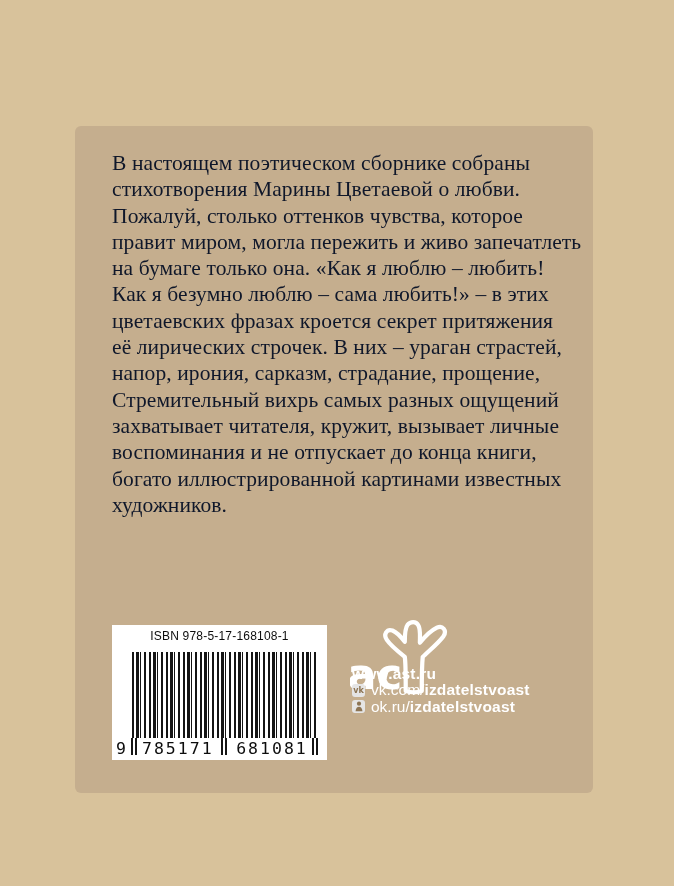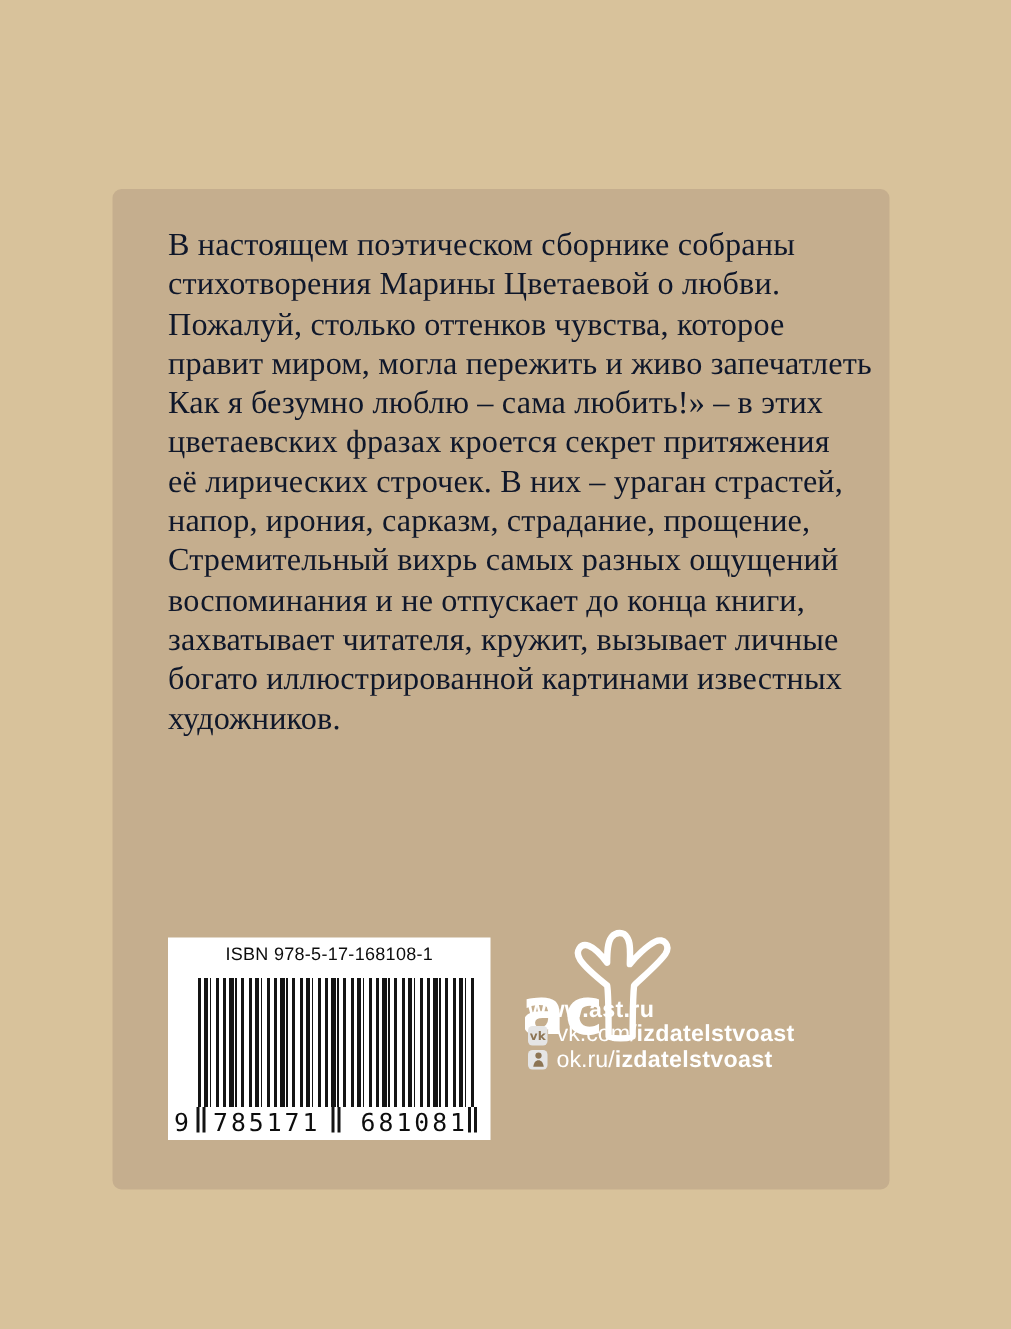--- a/index.html
+++ b/index.html
@@ -66,21 +66,21 @@
   }
   .digits-row span{
     position:absolute;
     bottom:0;
     font-family:"DejaVu Sans Mono", monospace;
     font-size:16.5px;
     color:#0d0d0d;
   }
   .digit-first{left:2px;width:14px;}
   .digit-group1{left:28px;width:80px;text-align:left;letter-spacing:2px;}
-  .digit-group2{left:118px;width:80px;text-align:right;letter-spacing:2px;}
+  .digit-group2{left:118px;width:80px;text-align:center;letter-spacing:2px;}
   .guard{
     position:absolute;
     width:2px;height:17px;
     bottom:5px;
     background:#141414;
     z-index:2;
   }
   .g1{left:19px;} .g2{left:23px;}
   .g3{left:109px;} .g4{left:113px;}
   .g5{left:200px;} .g6{left:204px;}
@@ -116,27 +116,28 @@
 </head>
 <body>
 
 <div class="panel">
 
   <div class="annotation">
       <div>В настоящем поэтическом сборнике собраны</div>
       <div>стихотворения Марины Цветаевой о любви.</div>
       <div>Пожалуй, столько оттенков чувства, которое</div>
       <div>правит миром, могла пережить и живо запечатлеть</div>
+      <div>на бумаге только она. «Как я люблю – любить!</div>
       <div>Как я безумно люблю – сама любить!» – в этих</div>
       <div>цветаевских фразах кроется секрет притяжения</div>
       <div>её лирических строчек. В них – ураган страстей,</div>
       <div>напор, ирония, сарказм, страдание, прощение,</div>
       <div>Стремительный вихрь самых разных ощущений</div>
+      <div>захватывает читателя, кружит, вызывает личные</div>
       <div>воспоминания и не отпускает до конца книги,</div>
-      <div>захватывает читателя, кружит, вызывает личные</div>
       <div>богато иллюстрированной картинами известных</div>
       <div>художников.</div>
     </div>
 
   <div class="barcode-box">
     <div class="isbn-label">ISBN 978-5-17-168108-1</div>
     <div class="bars"></div>
     <div class="digits-row">
       <span class="digit-first">9</span>
       <span class="digit-group1">785171</span>

